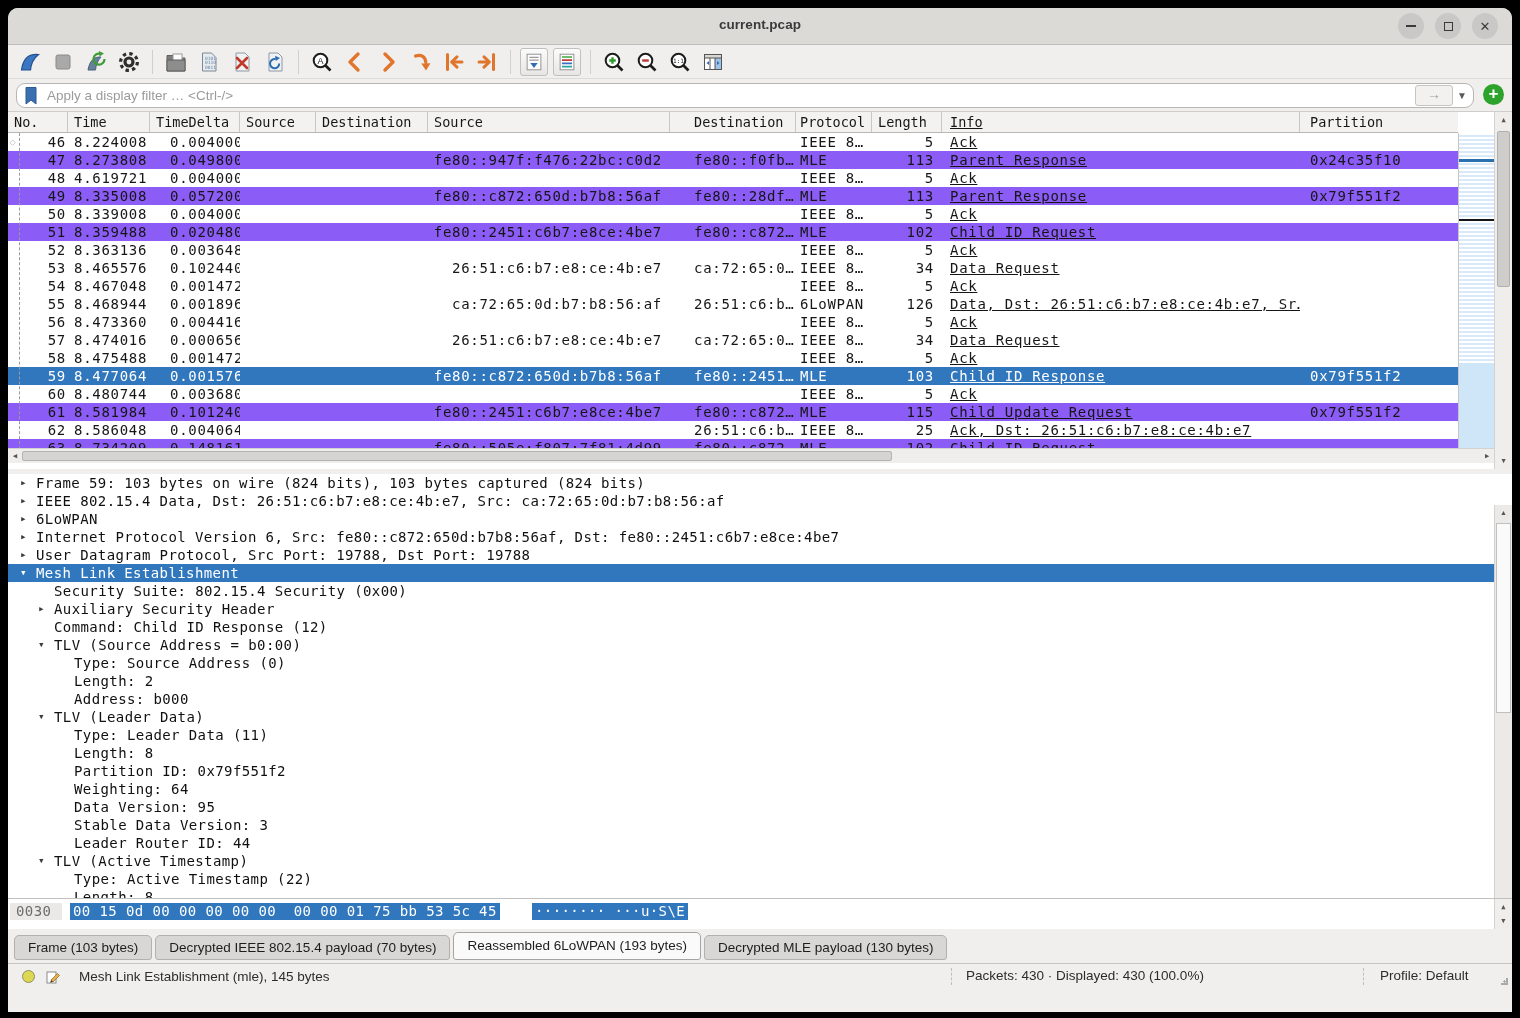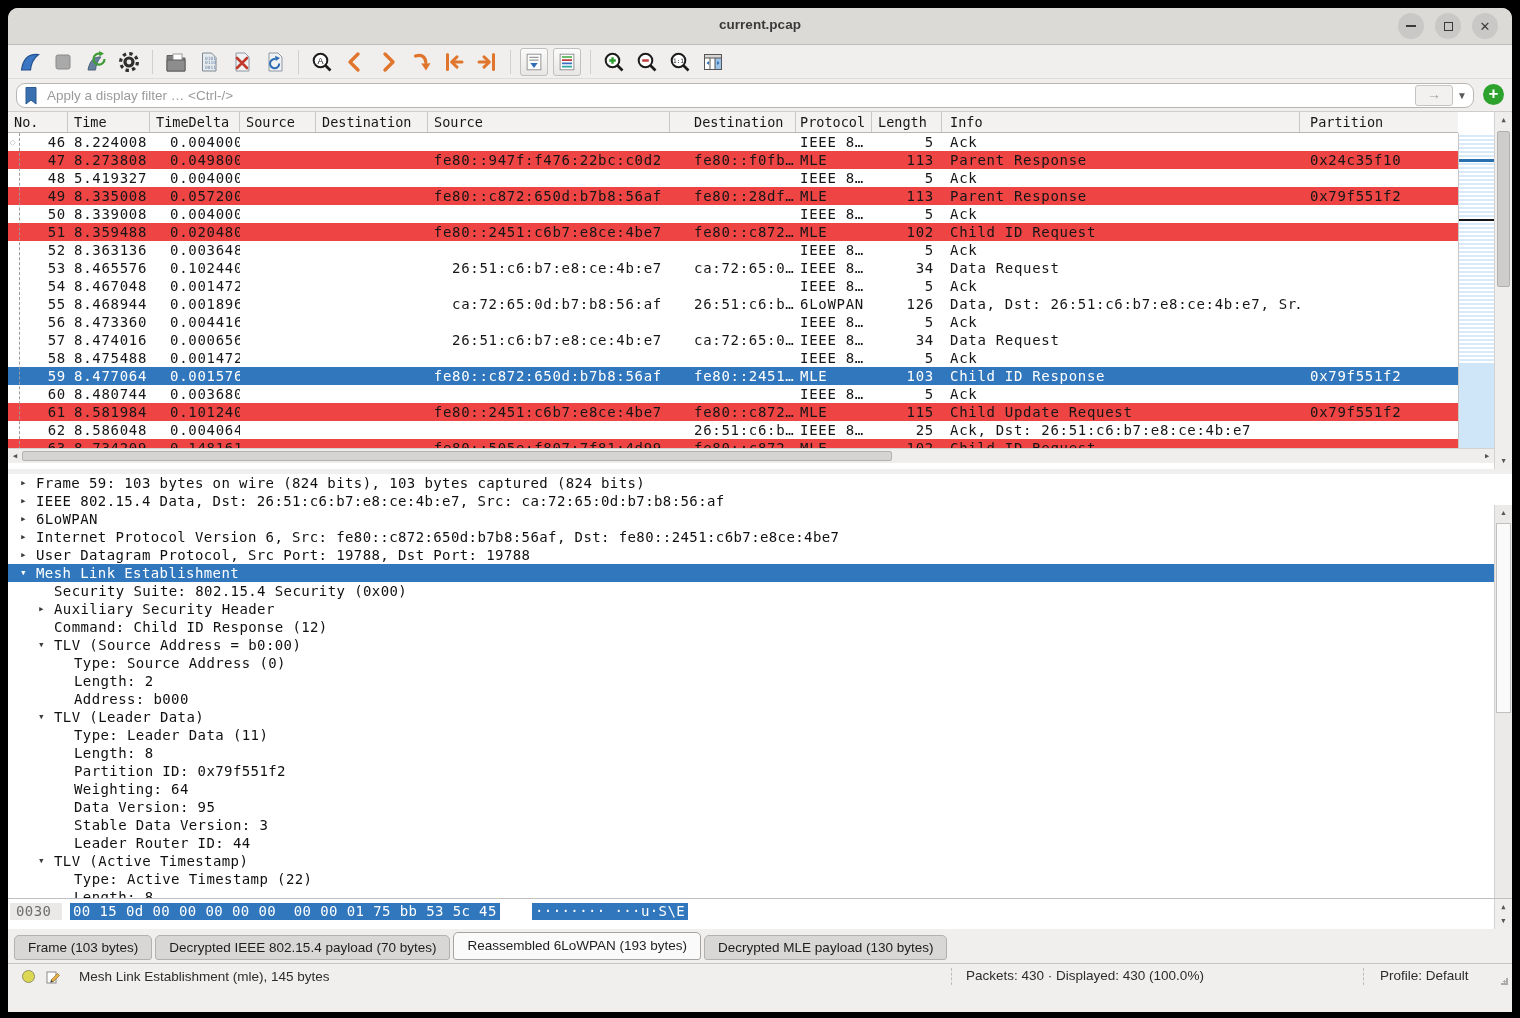--- a/index.html
+++ b/index.html
@@ -31,28 +31,28 @@
   .caret-btn{color:#5a5a5a;font-size:10px;margin-right:6px;}
   .add-btn{position:absolute;right:8px;top:5px;width:21px;height:21px;border-radius:50%;background:#2da32d;color:#fff;font-size:17px;line-height:20px;text-align:center;font-weight:bold;}
   
   .plist{position:relative;height:357px;background:#fff;}
   .mono{font-family:"DejaVu Sans Mono",monospace;}
   .hdr{display:flex;height:21px;background:#f3f2f1;border-bottom:1px solid #b9b7b5;box-sizing:border-box;width:1450px;}
   .hdr [data-col]{border-right:1px solid #c9c7c5;font-size:13.5px;color:#161616;line-height:20px;padding-left:6px;box-sizing:border-box;white-space:nowrap;overflow:hidden;}
   [data-col="no"]{width:60px;}  [data-col="time"]{width:82px;} [data-col="delta"]{width:90px;}
   [data-col="src1"]{width:76px;} [data-col="dst1"]{width:112px;} [data-col="src2"]{width:242px;}
   [data-col="dst2"]{width:126px;} [data-col="proto"]{width:76px;} [data-col="len"]{width:70px;}
-  [data-col="info"]{width:358px;} [data-col="part"]{width:158px;}
+  [data-col="info"]{width:358px;text-decoration:underline;} [data-col="part"]{width:158px;}
   .hdr [data-col="dst2"]{padding-left:24px;} .hdr [data-col="proto"]{padding-left:4px;}
   .hdr [data-col="info"]{padding-left:8px;} .hdr [data-col="part"]{padding-left:10px;border-right:none;}
   .rows{position:relative;height:321px;overflow:hidden;width:1450px;}
   .rows::after{content:"";position:absolute;left:11px;top:0;bottom:0;border-left:1px dashed #9a9a9a;}
   .prow{display:flex;height:18px;font-size:14px;letter-spacing:0.7px;color:#161616;}
   .prow [data-col]{line-height:18px;white-space:nowrap;overflow:hidden;box-sizing:border-box;position:relative;}
-  .prow[data-style="mle"]{background:#ef4444;}
+  .prow[data-style="mle"]{background:#8b5cf6;}
   .prow[data-style="sel"]{background:#3177bd;color:#fff;}
   .prow [data-col="no"]{text-align:right;padding-right:2px;}
   .prow [data-col="time"]{padding-left:6px;}
   .prow [data-col="delta"]{padding-left:20px;}
   .prow [data-col="src2"]{text-align:right;padding-right:8px;}
   .prow [data-col="dst2"]{padding-left:24px;}
   .prow [data-col="proto"]{padding-left:4px;}
   .prow [data-col="len"]{text-align:right;padding-right:8px;}
   .prow [data-col="info"]{padding-left:8px;}
   .prow [data-col="part"]{padding-left:10px;}
@@ -329,21 +329,21 @@
           <span data-col="dst2">fe80::f0fb…</span>
           <span data-col="proto">MLE</span>
           <span data-col="len">113</span>
           <span data-col="info">Parent Response</span>
           <span data-col="part">0x24c35f10</span>
         </div>
 
         <div class="prow" data-style="">
           <i class="markwrap"></i>
           <span data-col="no">48</span>
-          <span data-col="time">5.419327</span>
+          <span data-col="time">4.619721</span>
           <span data-col="delta">0.004000</span>
           <span data-col="src1"></span>
           <span data-col="dst1"></span>
           <span data-col="src2"></span>
           <span data-col="dst2"></span>
           <span data-col="proto">IEEE 8…</span>
           <span data-col="len">5</span>
           <span data-col="info">Ack</span>
           <span data-col="part"></span>
         </div>

